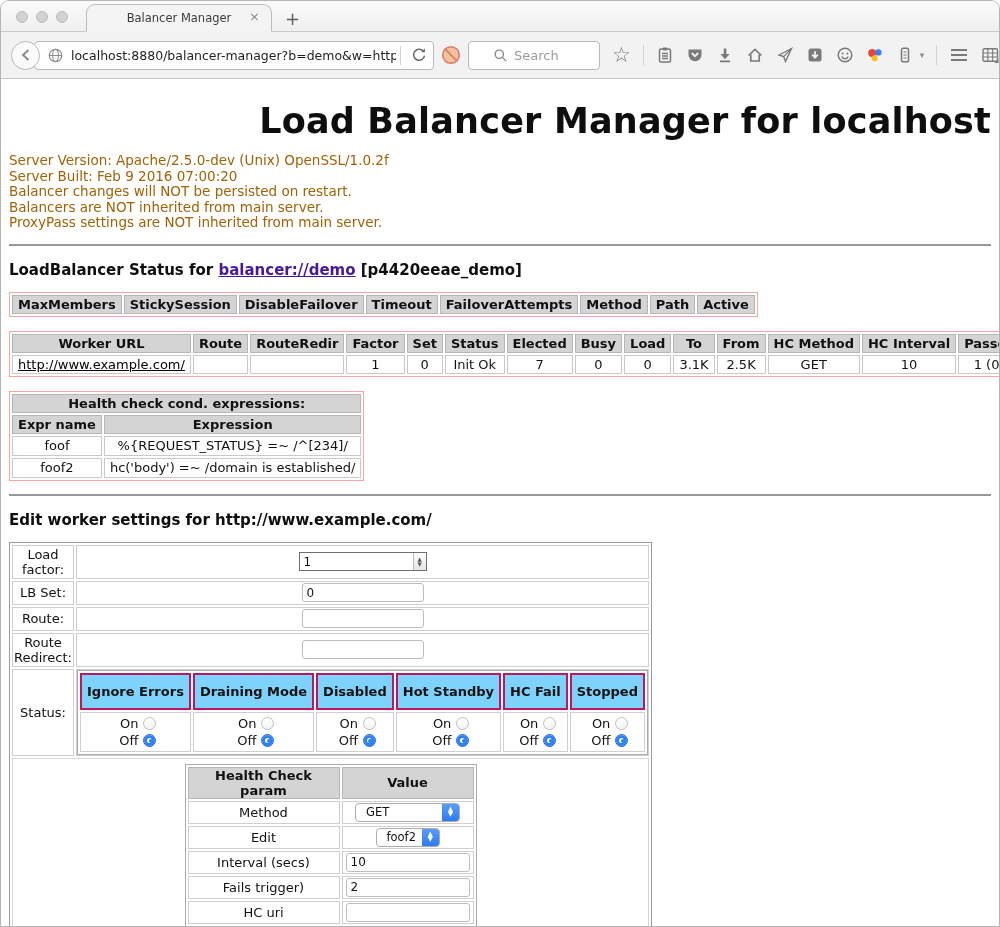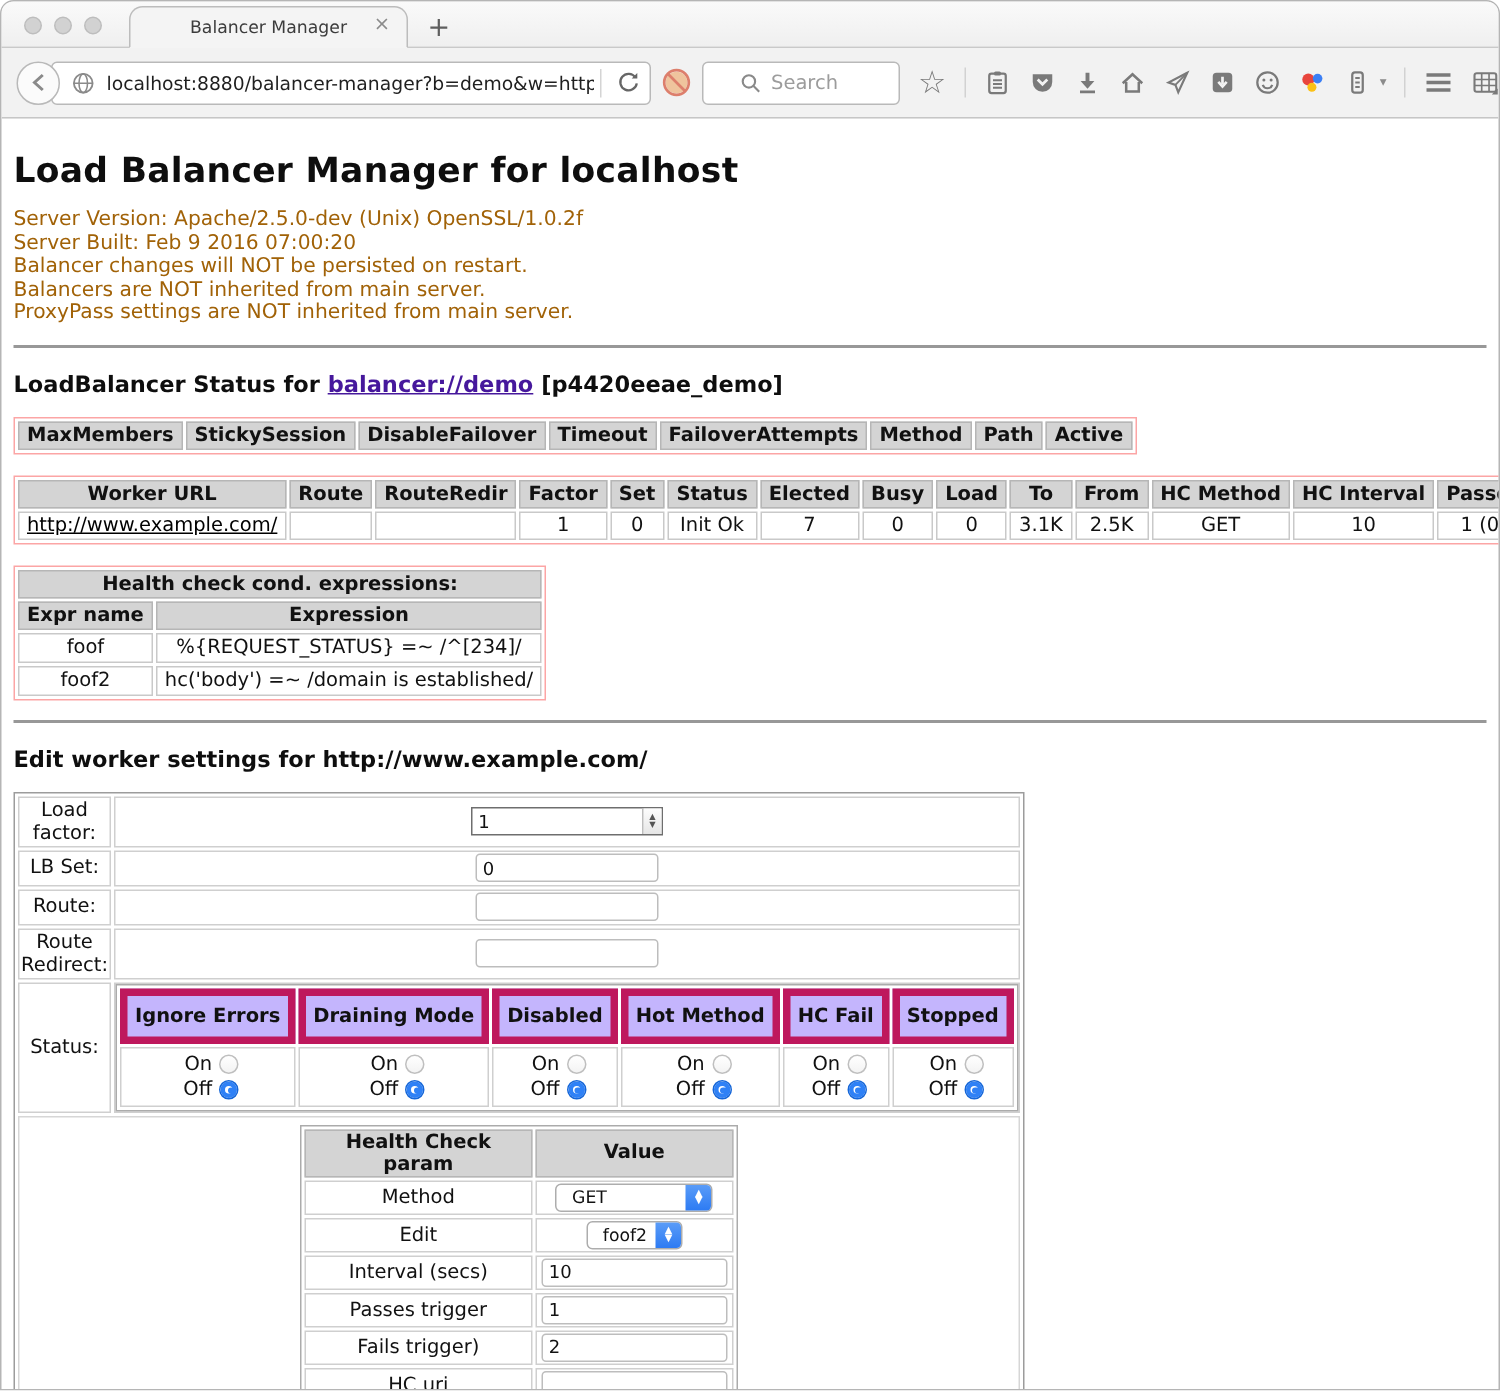--- a/index.html
+++ b/index.html
@@ -27,21 +27,21 @@
   .ban-wrap { width:34px; }
   .searchbar { display:flex; align-items:center; background:#fff; border:1px solid #b9b9b9; border-radius:4px; height:29px; width:132px; padding:0 24px; gap:6px; flex:none; }
   .search-placeholder { color:#9c9c9c; font-size:13px; }
   .toolbar-icons { display:flex; align-items:center; gap:12px; margin-left:12px; color:#7a7a7a; }
   .tsep { width:1px; height:20px; background:#d2d2d2; }
   .star-glyph { font-size:21px; line-height:20px; color:#7a7a7a; }
   .caret { font-size:9px; color:#8b8b8b; margin-left:-6px; }
 
   
   .content { padding:0 8px; }
-  .page-title { font-size:23px; font-weight:bold; color:#0e0e0e; margin:22px 0 12px; letter-spacing:0.2px; }
+  .page-title { font-size:35px; font-weight:bold; color:#0e0e0e; margin:22px 0 12px; letter-spacing:0.2px;text-align:right; }
   .server-info { font-size:13.5px; line-height:15.5px; color:#a16207; }
   hr.rule { border:none; border-top:2px solid #989898; margin:13px 0; }
   .section-heading { font-size:15px; font-weight:bold; color:#0e0e0e; margin:15px 0 13px; }
   a.mgr-link { color:#46189c; font-weight:bold; text-decoration:underline; }
   a.cell-link { color:#000000; text-decoration:underline; font-size:13px; }
 
   table.mgr { border-collapse:separate; border-spacing:2px; border:1px solid #fca5a5; font-size:13px; color:#111; }
   table.mgr th { background:#d4d4d4; border:1px solid #b6b6b6; padding:0 5px; font-weight:bold; text-align:center; white-space:nowrap; height:19px; }
   table.mgr td { border:1px solid #c9c9c9; padding:0 5px; text-align:center; white-space:nowrap; height:19px; }
   table.balancer-tbl { width:618px; margin-bottom:14px; }
@@ -51,21 +51,21 @@
   table.expr-tbl td { height:20px; }
 
   table.form-tbl { border-collapse:separate; border-spacing:2px; border:1px solid #9c9c9c; width:564px; font-size:13px; color:#111; margin-top:4px; }
   table.form-tbl > tbody > tr > td { border:1px solid #cfcfcf; }
   td.lbl { width:104px; text-align:center; height:24px; }
   td.val { text-align:center; height:24px; }
   td.status-cell { padding:0; }
   td.span-cell { text-align:center; border:1px solid #d6d6d6 !important; padding:3px 0; }
 
   table.status-tbl { border-collapse:separate; border-spacing:2px; border:1px solid #ababab; width:100%; font-size:13px; }
-  table.status-tbl th { background:#c4b5fd; border:5px solid #be185d; font-weight:bold; padding:0 5px; white-space:nowrap; height:37px; }
+  table.status-tbl th { background:#7dd3fc; border:2px solid #be185d; font-weight:bold; padding:0 5px; white-space:nowrap; height:37px; }
   table.status-tbl td { border:1px solid #cfcfcf; padding:2px 4px; }
   .radio-line { display:flex; align-items:center; justify-content:center; gap:5px; height:17px; }
   .radio-lbl { width:24px; text-align:right; font-size:13px; }
   .radio { width:13px; height:13px; border-radius:50%; flex:none; position:relative; }
   .radio.unchecked { background:linear-gradient(#fff,#f3f3f3); border:1px solid #bfbfbf; }
   .radio.checked { background:#fff; border:1px solid #1566d8; box-shadow:inset 0 0 0 3px #2f81f6; }
   .radio.checked::after { content:""; position:absolute; left:4.2px; top:4.2px; width:4.6px; height:4.6px; border-radius:50%; background:#2f81f6; }
 
   table.hc-tbl { border-collapse:separate; border-spacing:2px; border:1px solid #ababab; margin:2px auto; font-size:13px; }
   table.hc-tbl th { background:#d4d4d4; border:1px solid #b6b6b6; font-weight:bold; padding:0 8px; height:20px;text-align:center; }
@@ -355,21 +355,21 @@
         </tr>
         <tr>
           <td class="lbl">Status:</td>
           <td class="status-cell">
             <table class="status-tbl">
               <tbody>
                 <tr>
                   <th>Ignore Errors</th>
                   <th>Draining Mode</th>
                   <th>Disabled</th>
-                  <th>Hot Method</th>
+                  <th>Hot Standby</th>
                   <th>HC Fail</th>
                   <th>Stopped</th>
                 </tr>
                 <tr>
                   <td>
                     <div class="radio-line">
                         <span class="radio-lbl">On</span>
                         <span class="radio unchecked"></span>
                       </div>
                     <div class="radio-line">
@@ -462,24 +462,20 @@
                           <span>▼</span>
                         </span>
                       </span>
                   </td>
                 </tr>
                 <tr>
                   <td class="hc-param">Interval (secs)</td>
                   <td class="hc-value"><input class="text-input hc-input" type="text" value="10" style=""></td>
                 </tr>
                 <tr>
-                  <td class="hc-param">Passes trigger</td>
-                  <td class="hc-value"><input class="text-input hc-input" type="text" value="1" style=""></td>
-                </tr>
-                <tr>
                   <td class="hc-param">Fails trigger)</td>
                   <td class="hc-value"><input class="text-input hc-input" type="text" value="2" style=""></td>
                 </tr>
                 <tr>
                   <td class="hc-param">HC uri</td>
                   <td class="hc-value"><input class="text-input hc-input" type="text" value="" style=""></td>
                 </tr>
               </tbody>
             </table>
           </td>

